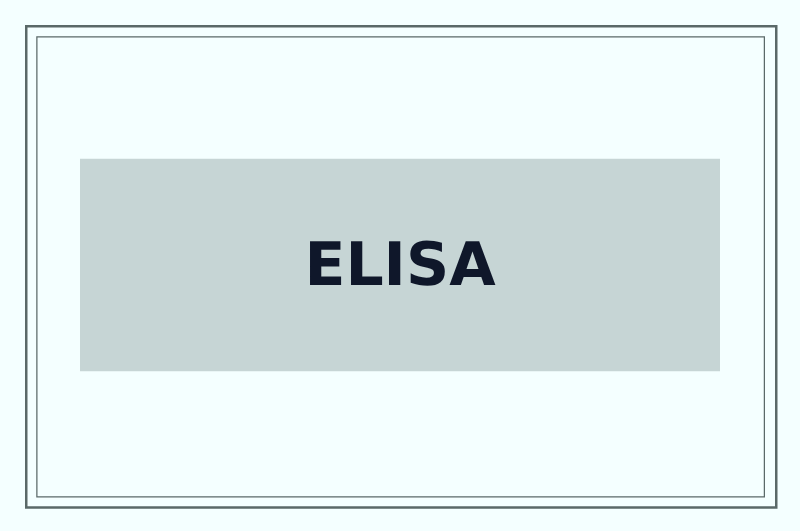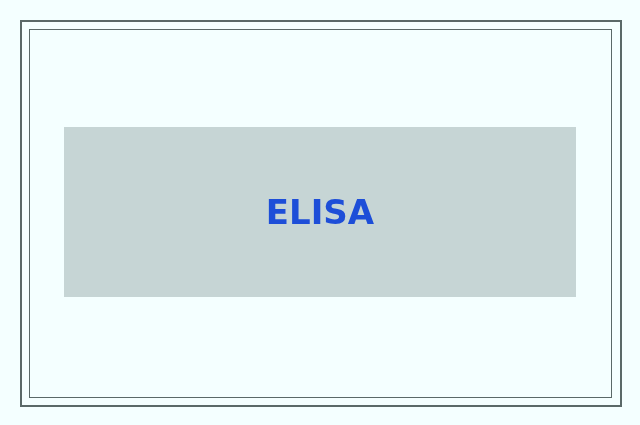--- a/index.html
+++ b/index.html
@@ -1,20 +1,20 @@
 <!DOCTYPE html>
 <html><head>
 <meta charset="utf-8">
 <style>
   html, body { margin:0; padding:0; }
   body { width:640px; height:425px; background:#f4ffff; position:relative; overflow:hidden; font-family:"Liberation Sans", sans-serif; }
   .outer { position:absolute; left:20px; top:20px; width:598px; height:383px; border:2px solid #5a6968; }
   .inner { position:absolute; left:29px; top:29px; width:581px; height:367px; border:1px solid #5a6968; }
   .placeholder { position:absolute; left:64px; top:127px; width:512px; height:170px; background:#c6d5d5; display:flex; align-items:center; justify-content:center; }
-  .label { color:#1d4ed8; font-family:"DejaVu Sans", sans-serif; font-weight:bold; font-size:34px; letter-spacing:0px; }
+  .label { color:#0f172a; font-family:"DejaVu Sans", sans-serif; font-weight:bold; font-size:48px; letter-spacing:0px; }
 </style>
 </head>
 <body>
 
 <div class="outer"></div>
 <div class="inner"></div>
 <div class="placeholder">
   <span class="label">ELISA</span>
 </div>
 

